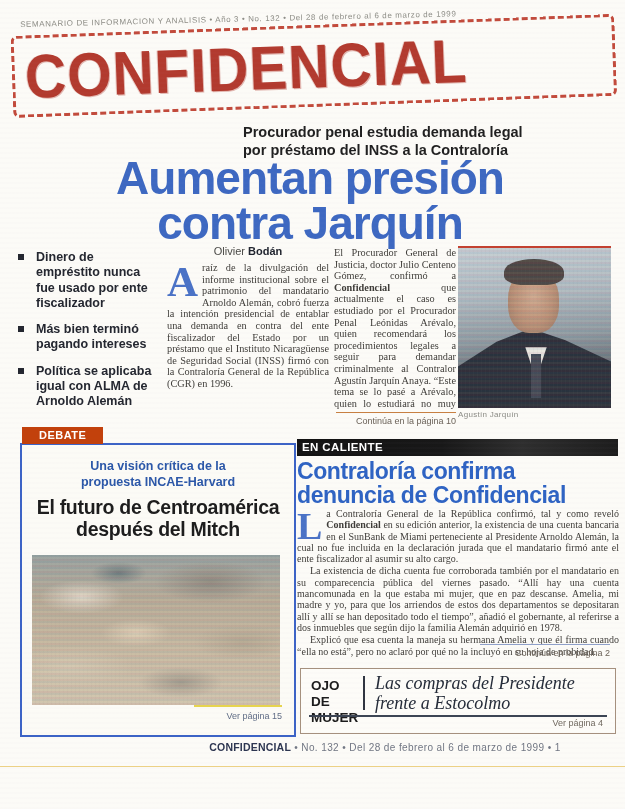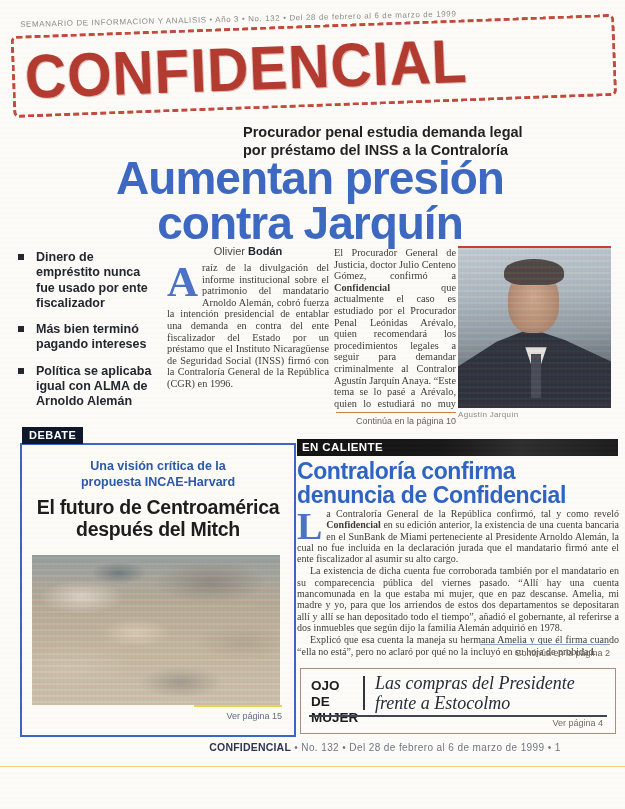--- a/index.html
+++ b/index.html
@@ -96,22 +96,22 @@
     border-radius:46% 46% 42% 42%;}
   .pj-hair{position:absolute;left:30%;top:7%;width:39%;height:16%;background:#4a423c;
     border-radius:50% 50% 35% 35%;}
   .photo-caption{
     position:absolute;left:458px;top:410px;width:153px;
     font-size:8px;color:#8a8a84;letter-spacing:.3px;
   }
   
   .debate-tag{
     position:absolute;left:22px;top:427px;z-index:2;
-    background:#0f172a;color:#fff;font-weight:bold;font-size:11px;
-    padding:2px 7px 3px;letter-spacing:.5px;
+    background:#c2410c;color:#fff;font-weight:bold;font-size:11px;
+    padding:2px 17px 3px;letter-spacing:.5px;
   }
   .debate-box{
     position:absolute;left:20px;top:443px;width:272px;height:290px;
     border:2px solid #3c63c6;background:#fcfbf6;
   }
   .debate-kicker{
     margin:14px 8px 0;text-align:center;font-weight:bold;font-size:12.5px;
     line-height:1.25;color:#2b57a8;
   }
   .debate-headline{

